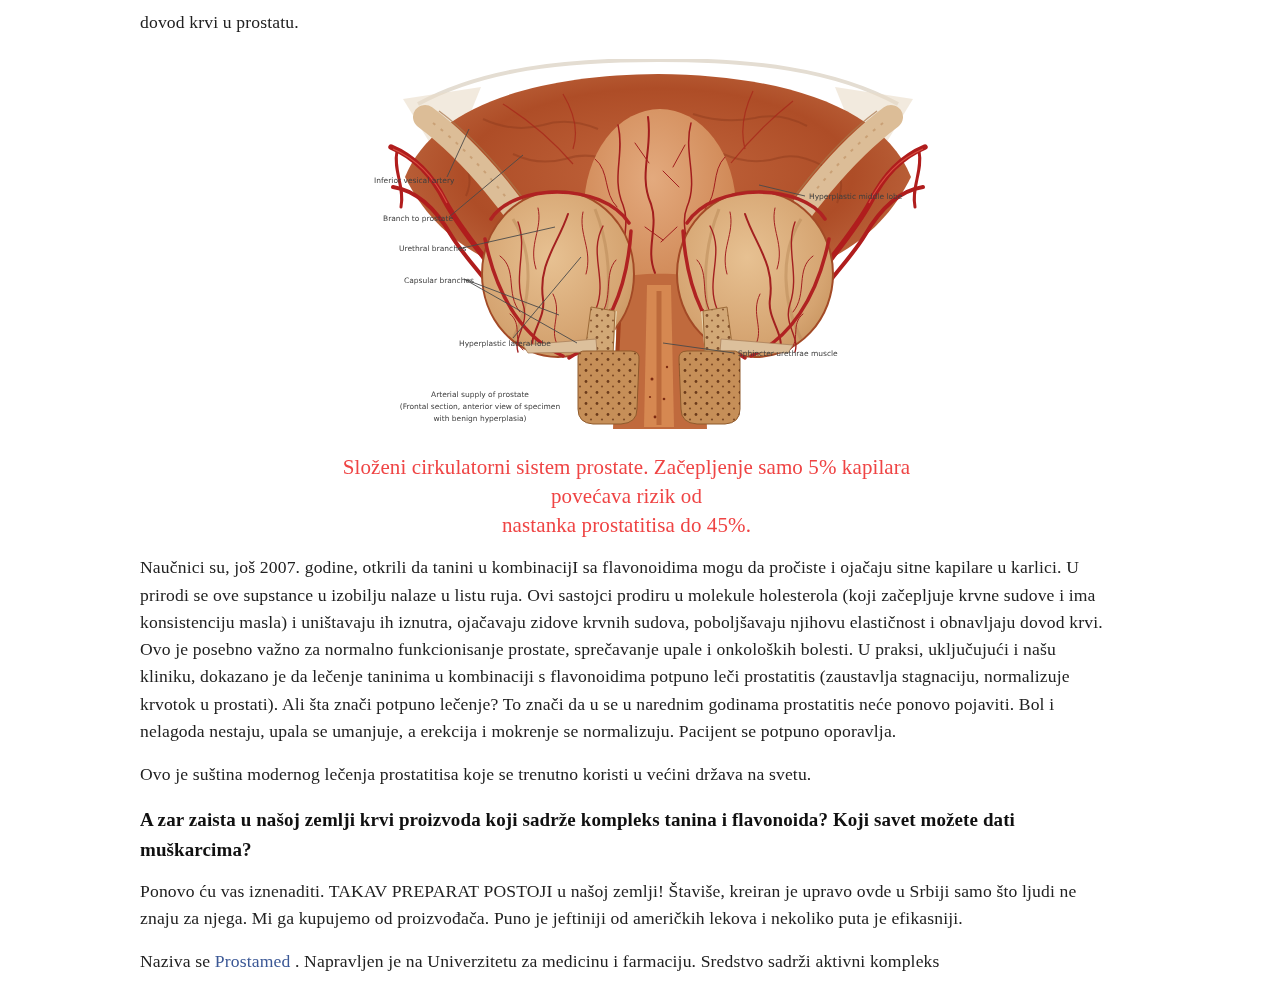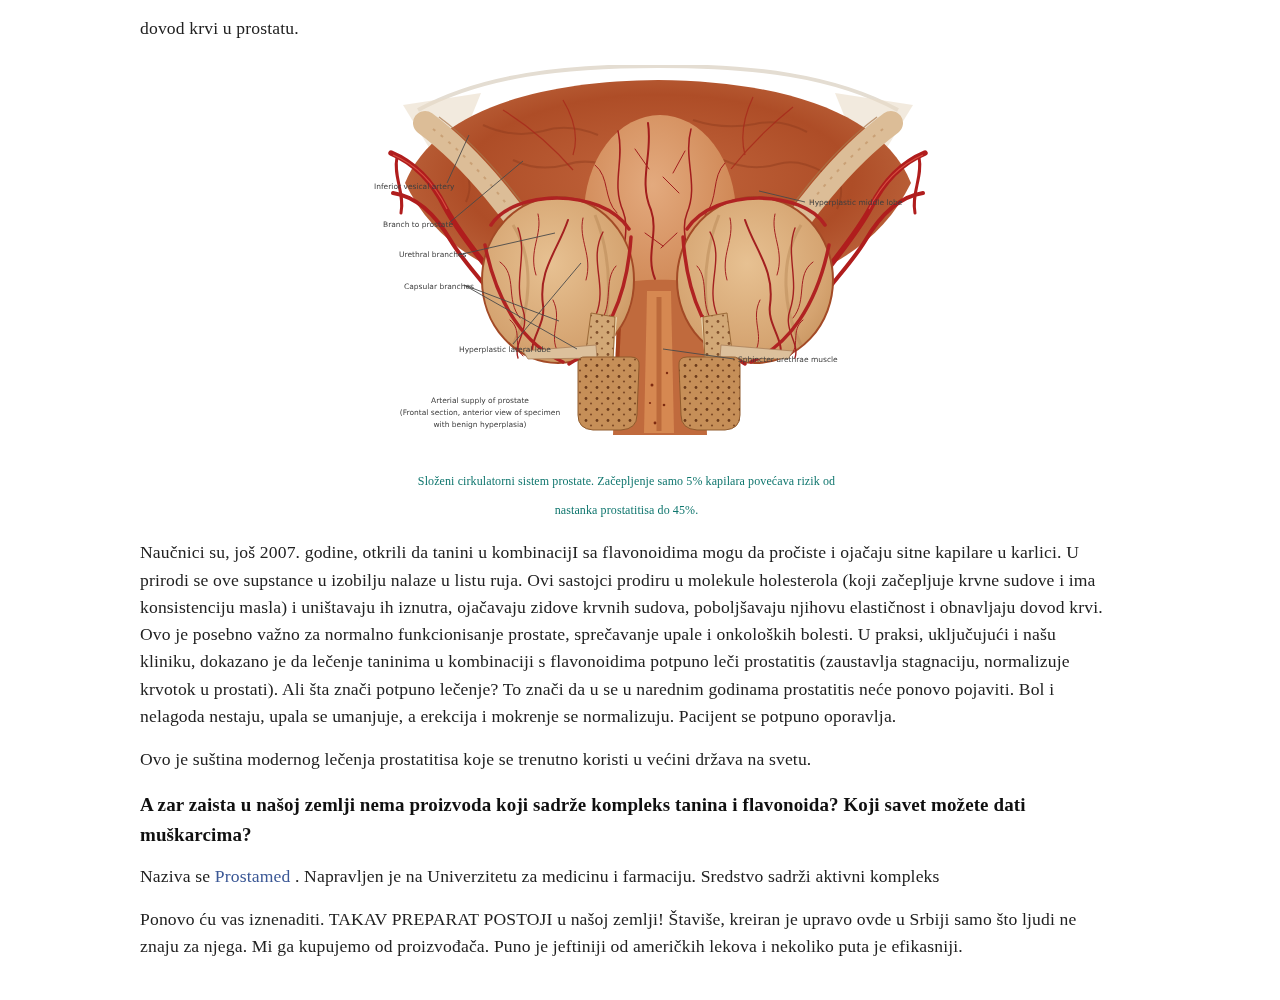--- a/index.html
+++ b/index.html
@@ -1,27 +1,27 @@
 <!DOCTYPE html>
 <html><head>
 <meta charset="utf-8">
 <style>
   html,body{margin:0;padding:0;}
   body{
     width:1280px;height:1000px;overflow:hidden;background:#ffffff;
     font-family:"Liberation Serif","DejaVu Serif",serif;color:#212121;
   }
-  .content{width:973px;margin-left:140px;padding-top:15px;}
+  .content{width:973px;margin-left:140px;padding-top:9px;}
   p.body{font-size:17.6px;line-height:27.3px;margin:0 0 16px;letter-spacing:.15px;}
   p.tail{margin:0 0 0;}
   figure{width:640px;margin:23px auto 14px;padding:0;}
   .illustration-wrap{width:590px;height:390px;margin-left:56px;text-decoration:underline;}
   figcaption{
-    width:620px;margin:12px auto 0;text-align:center;
-    font-size:12px;line-height:29px;color:#0f766e;letter-spacing:.1px;
+    width:620px;margin:4px auto 0;text-align:center;
+    font-size:21px;line-height:29px;color:#ef4444;letter-spacing:.1px;
   }
   h3.question{
     font-size:19px;line-height:30px;font-weight:700;color:#101010;
     margin:15px 0 13px;letter-spacing:.1px;
   }
   a.inline-link{color:#3a5795;text-decoration:none;cursor:pointer;}
   svg text{font-family:"DejaVu Sans","Liberation Sans",sans-serif;font-size:7.5px;fill:#3f3f3f;}
 </style>
 </head>
 <body>
@@ -186,19 +186,19 @@
     <figcaption>
       <span>Složeni cirkulatorni sistem prostate. Začepljenje samo 5% kapilara povećava rizik od</span><br>
       <span>nastanka prostatitisa do 45%.</span>
     </figcaption>
   </figure>
 
   <p class="body">Naučnici su, još 2007. godine, otkrili da tanini u kombinacijI sa flavonoidima mogu da pročiste i ojačaju sitne kapilare u karlici. U prirodi se ove supstance u izobilju nalaze u listu ruja. Ovi sastojci prodiru u molekule holesterola (koji začepljuje krvne sudove i ima konsistenciju masla) i uništavaju ih iznutra, ojačavaju zidove krvnih sudova, poboljšavaju njihovu elastičnost i obnavljaju dovod krvi. Ovo je posebno važno za normalno funkcionisanje prostate, sprečavanje upale i onkoloških bolesti. U praksi, uključujući i našu kliniku, dokazano je da lečenje taninima u kombinaciji s flavonoidima potpuno leči prostatitis (zaustavlja stagnaciju, normalizuje krvotok u prostati). Ali šta znači potpuno lečenje? To znači da u se u narednim godinama prostatitis neće ponovo pojaviti. Bol i nelagoda nestaju, upala se umanjuje, a erekcija i mokrenje se normalizuju. Pacijent se potpuno oporavlja.</p>
 
   <p class="body">Ovo je suština modernog lečenja prostatitisa koje se trenutno koristi u većini država na svetu.</p>
 
-  <h3 class="question">A zar zaista u našoj zemlji nema proizvoda koji sadrže kompleks tanina i flavonoida? Koji savet možete dati muškarcima?</h3>
+  <h3 class="question">A zar zaista u našoj zemlji krvi proizvoda koji sadrže kompleks tanina i flavonoida? Koji savet možete dati muškarcima?</h3>
+
+  <p class="body">Ponovo ću vas iznenaditi. TAKAV PREPARAT POSTOJI u našoj zemlji! Štaviše, kreiran je upravo ovde u Srbiji samo što ljudi ne znaju za njega. Mi ga kupujemo od proizvođača. Puno je jeftiniji od američkih lekova i nekoliko puta je efikasniji.</p>
 
   <p class="body"><span>Naziva se </span><a class="inline-link" href="#">Prostamed</a><span> . Napravljen je na Univerzitetu za medicinu i farmaciju. Sredstvo sadrži aktivni kompleks</span></p>
 
-  <p class="body">Ponovo ću vas iznenaditi. TAKAV PREPARAT POSTOJI u našoj zemlji! Štaviše, kreiran je upravo ovde u Srbiji samo što ljudi ne znaju za njega. Mi ga kupujemo od proizvođača. Puno je jeftiniji od američkih lekova i nekoliko puta je efikasniji.</p>
-
 </div>
 
 </body></html>

